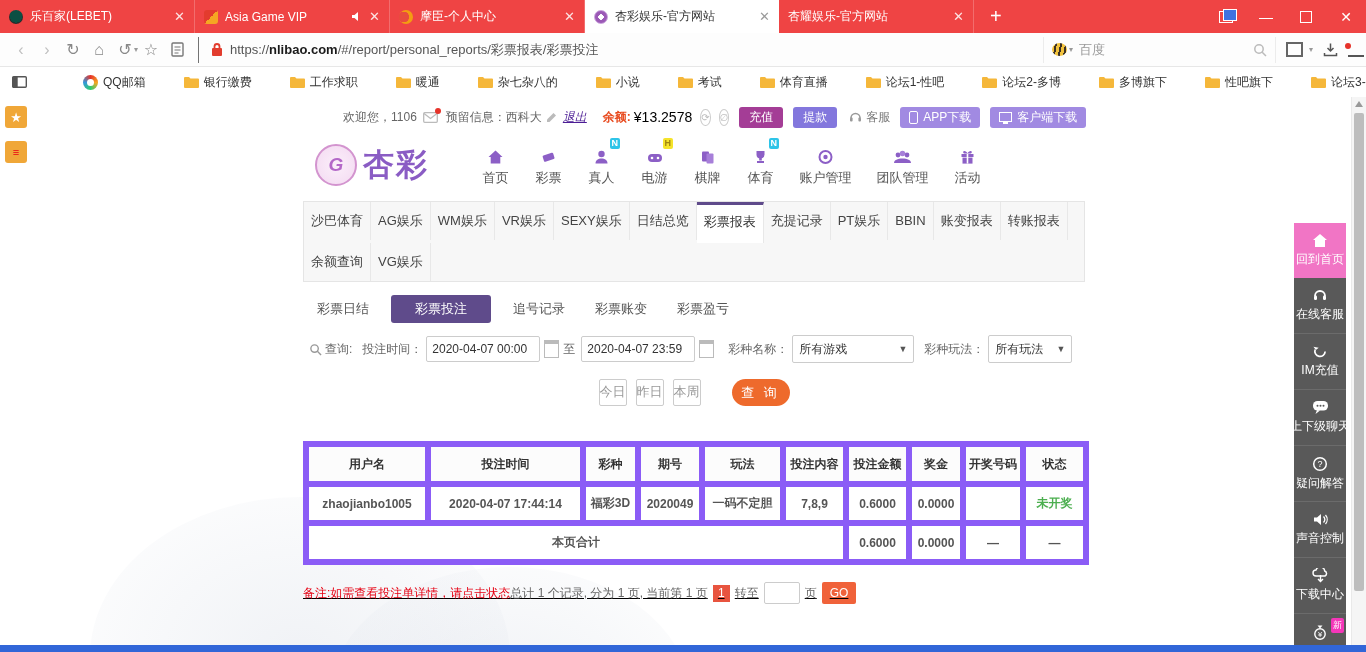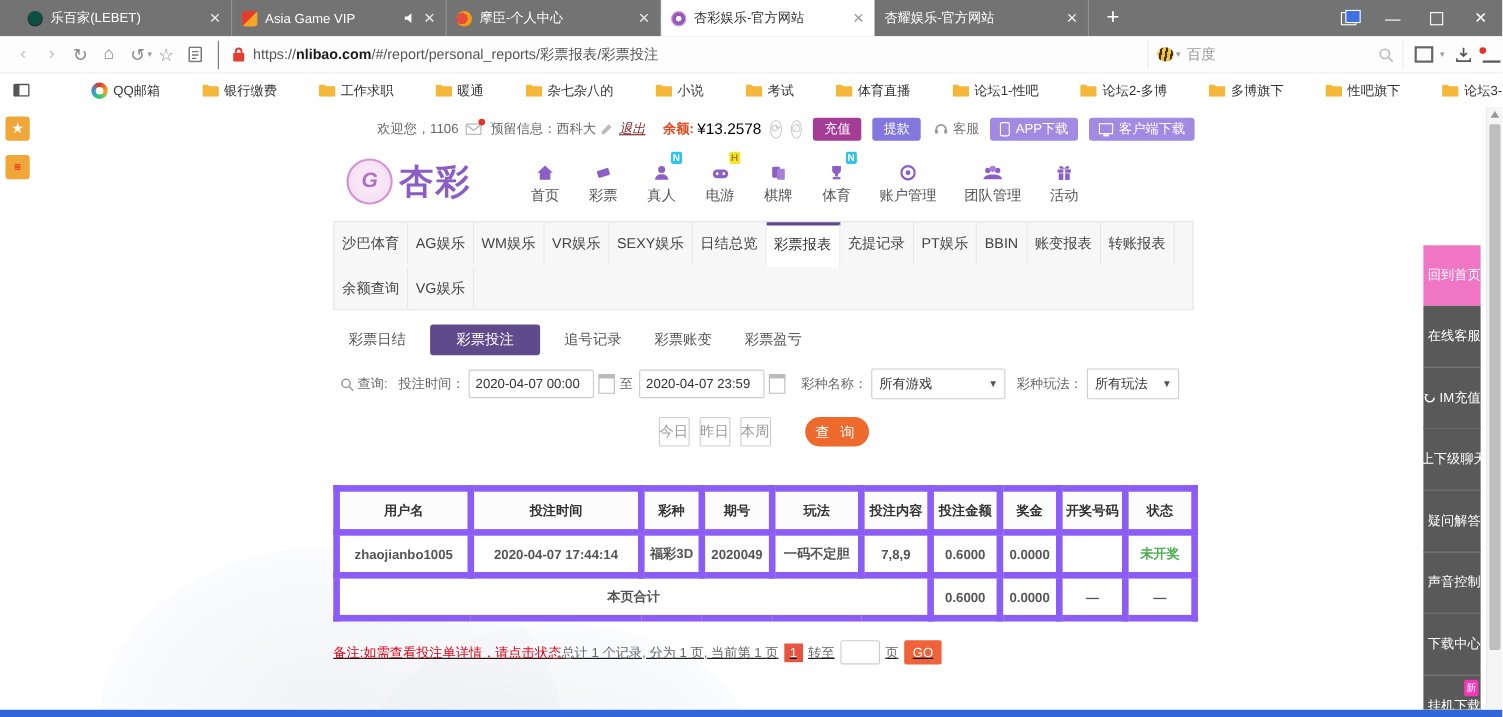--- a/index.html
+++ b/index.html
@@ -1,19 +1,19 @@
 <!DOCTYPE html>
 <html><head>
 <meta charset="utf-8">
 <style>
   html,body{margin:0;padding:0;}
   .window{width:1366px;height:652px;position:relative;overflow:hidden;background:#fff;
     font-family:"Liberation Sans","DejaVu Sans",sans-serif;-webkit-font-smoothing:antialiased;}
   
-  .tabbar{height:33px;background:#737373;display:flex;align-items:stretch;padding-left:16px;}
+  .tabbar{height:33px;background:#ef4444;display:flex;align-items:stretch;}
   .tab{width:176px;display:flex;align-items:center;gap:7px;padding:0 9px;color:#fff;font-size:12px;
     border-right:1px solid rgba(255,255,255,.22);cursor:pointer;white-space:nowrap;overflow:hidden;}
   .tab .t-title{flex:1;overflow:hidden;text-overflow:ellipsis;}
   .tab .t-close{opacity:.85;font-size:13px;flex:0 0 auto;}
   .tab.active{background:#fff;color:#333;border-right:none;}
   .tab.active .t-close{color:#888;}
   .favicon{width:14px;height:14px;border-radius:50%;flex:0 0 auto;}
   .fav1{background:radial-gradient(circle at 50% 45%,#0c4f43 60%,#2b2b2b 61%);}
   .fav2{background:linear-gradient(135deg,#e33b2e 50%,#f5a623 50%);border-radius:3px;}
   .fav3{background:radial-gradient(circle at 35% 50%,#e84c3d 45%,#f39c12 46%);}
@@ -53,21 +53,21 @@
   .wm2{left:330px;top:470px;width:360px;height:260px;}
   .edgebtn{position:absolute;left:5px;width:22px;height:22px;background:#f0a738;border-radius:3px;color:#fff;
     display:flex;align-items:center;justify-content:center;font-size:13px;cursor:pointer;}
   .edgebtn.note{top:44px;font-size:11px;}
   .edgebtn.star{top:9px;}
   .content{position:absolute;left:303px;top:0;width:782px;}
   
   .userbar{display:flex;align-items:center;height:24px;margin-top:8px;font-size:12px;color:#666;padding-left:40px;white-space:nowrap;}
   .mailwrap{position:relative;margin:0 8px 0 6px;cursor:pointer;display:inline-flex;}
   .maildot{position:absolute;width:6px;height:6px;border-radius:50%;background:#e6332a;right:-3px;top:-4px;}
-  .logout{color:#7f1d1d;font-style:italic;text-decoration:underline;margin-left:6px;cursor:pointer;}
+  .logout{color:#4c1d95;font-style:italic;text-decoration:underline;margin-left:6px;cursor:pointer;}
   .balance-label{color:#e8491d;font-weight:bold;margin-left:16px;}
   .balance-value{color:#000000;font-weight:normal;font-size:14px;margin-left:3px;}
   .roundicon{width:15px;height:15px;border:1px solid #ccc;border-radius:50%;color:#bbb;font-size:10px;
     display:inline-flex;align-items:center;justify-content:center;margin-left:8px;cursor:pointer;}
   .pill{height:21px;line-height:21px;padding:0 10px;border-radius:3px;color:#fff;font-size:12px;cursor:pointer;margin-left:10px;}
   .pill.recharge{background:#a43d96;}
   .pill.withdraw{background:#8377dd;}
   .service{display:inline-flex;align-items:center;gap:4px;margin-left:12px;color:#777;cursor:pointer;}
   .dlbtn{display:inline-flex;align-items:center;gap:5px;height:21px;padding:0 9px;border-radius:3px;background:#a18ae2;color:#fff;cursor:pointer;margin-left:10px;}
   .phoneicon{width:7px;height:11px;border:1px solid #fff;border-radius:2px;}
@@ -118,21 +118,21 @@
   .status-green{color:#4caf50;cursor:pointer;}
   
   .tfooter{display:flex;align-items:center;margin-top:17px;font-size:12px;text-decoration:underline;}
   .note{color:#e60012;}
   .pagination{display:flex;align-items:center;gap:5px;color:#666;}
   .pagebadge{background:#e8543f;color:#fff;min-width:15px;height:17px;line-height:17px;text-align:center;padding:0 1px;}
   .goto-input{width:30px;height:18px;border:1px solid #ccc;border-radius:2px;}
   .gobtn{background:#f0623a;color:#fff;padding:4px 8px;border-radius:2px;cursor:pointer;}
   
   .floatbar{position:absolute;right:20px;top:126px;width:52px;}
-  .fitem{height:55px;background:#595959;border-bottom:1px solid #6b6b6b;color:#fff;display:flex;flex-direction:row;
+  .fitem{height:55px;background:#595959;border-bottom:1px solid #6b6b6b;color:#fff;display:flex;flex-direction:column;
     align-items:center;justify-content:center;gap:3px;font-size:12px;cursor:pointer;position:relative;white-space:nowrap;}
   .fitem.first{background:#f175c5;border-bottom:none;}
   .fbadge{position:absolute;top:4px;right:2px;background:#f536b9;color:#fff;font-size:9px;padding:1px 2px;border-radius:2px;}
   
   .scrollbar{position:absolute;right:0;top:0;width:15px;height:548px;background:#f5f5f5;border-left:1px solid #e9e9e9;box-sizing:border-box;}
   .sb-up{position:absolute;top:4px;left:3px;width:0;height:0;border-left:4px solid transparent;border-right:4px solid transparent;border-bottom:6px solid #999;cursor:pointer;}
   .sb-thumb{position:absolute;top:16px;left:2px;width:10px;height:478px;background:#bdbdbd;border-radius:2px;cursor:pointer;}
   .bottombar{height:8px;background:#3166d8;}
   svg{display:block;}
 </style>

